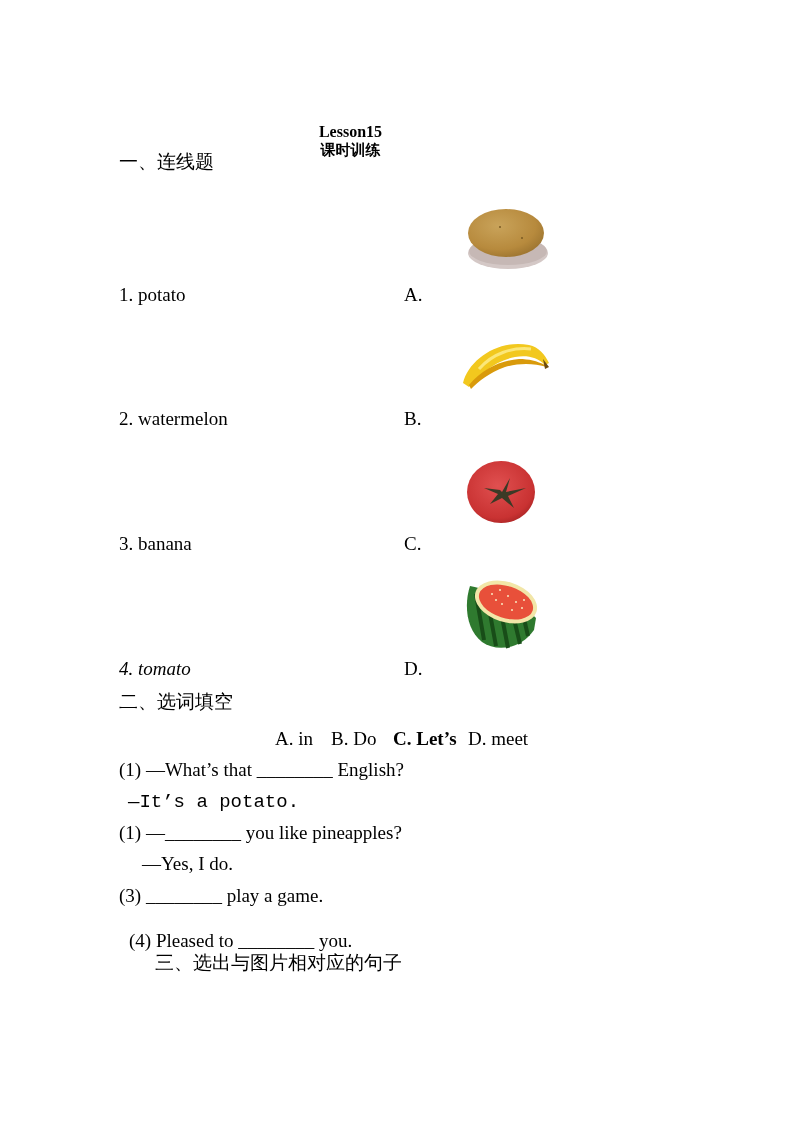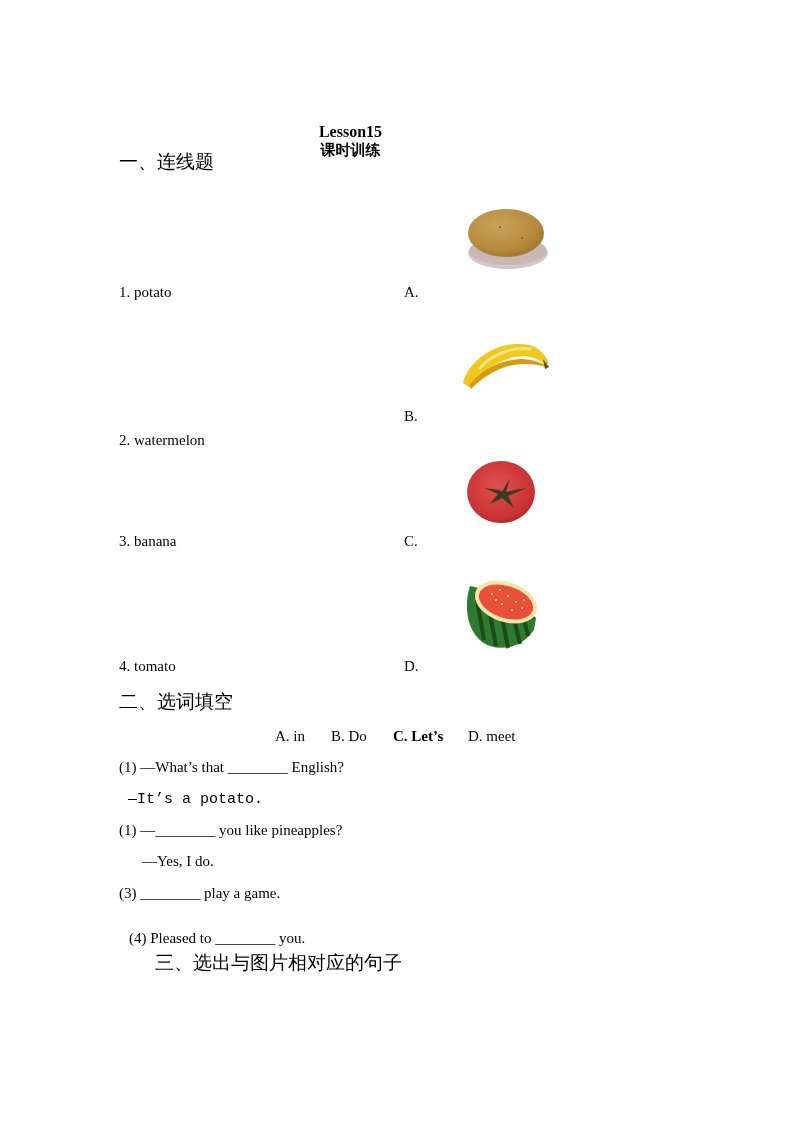--- a/index.html
+++ b/index.html
@@ -3,21 +3,21 @@
 <meta charset="utf-8">
 <style>
   html, body { margin: 0; padding: 0; background: #ffffff; }
   body { width: 793px; height: 1122px; position: relative; overflow: hidden; color: #000; }
   .serif { font-family: "Liberation Serif", "DejaVu Serif", serif; }
   .sans { font-family: "DejaVu Sans", "Liberation Sans", sans-serif; }
   .abs { position: absolute; white-space: pre; }
   .title { left: 0; width: 693px; top: 105px; text-align: center; font-size: 16px; font-weight: bold; }
   .title .cn { font-family: "DejaVu Sans", sans-serif; font-weight: bold; font-size: 15px; }
   .section { font-size: 19px; }
-  .line { font-size: 15px; }
+  .line { font-size: 19px; }
   .pic { position: absolute; }
 </style>
 </head>
 <body>
 
 <div class="abs title serif">
   <span>Lesson15</span>
   <span class="cn">课时训练</span>
 </div>
 
@@ -79,27 +79,27 @@
       <circle cx="34" cy="26" r="1"></circle>
         <circle cx="50" cy="36" r="1"></circle>
         <circle cx="62" cy="26" r="1"></circle>
     </g>
   </svg>
 </div>
 
 <div class="abs line serif" style="left:119px; top:284px;">1. potato</div>
 <div class="abs line serif" style="left:404px; top:284px;">A.</div>
 
-<div class="abs line serif" style="left:119px; top:432px;">2. watermelon</div>
+<div class="abs line serif" style="left:119px; top:408px;">2. watermelon</div>
 <div class="abs line serif" style="left:404px; top:408px;">B.</div>
 
 <div class="abs line serif" style="left:119px; top:533px;">3. banana</div>
 <div class="abs line serif" style="left:404px; top:533px;">C.</div>
 
-<div class="abs line serif" style="left:119px; top:658px;">4. tomato</div>
+<div class="abs line serif" style="left:119px; top:658px;font-style:italic;">4. tomato</div>
 <div class="abs line serif" style="left:404px; top:658px;">D.</div>
 
 <div class="abs section sans" style="left:119px; top:689px;">二、选词填空</div>
 
 <div class="abs line serif" style="left:275px; top:728px;">A. in</div>
 <div class="abs line serif" style="left:331px; top:728px;">B. Do</div>
 <div class="abs line serif" style="left:393px; top:728px;font-weight:bold;">C. Let’s</div>
 <div class="abs line serif" style="left:468px; top:728px;">D. meet</div>
 
 <div class="abs line serif" style="left:119px; top:759px;">(1) —What’s that ________ English?</div>

